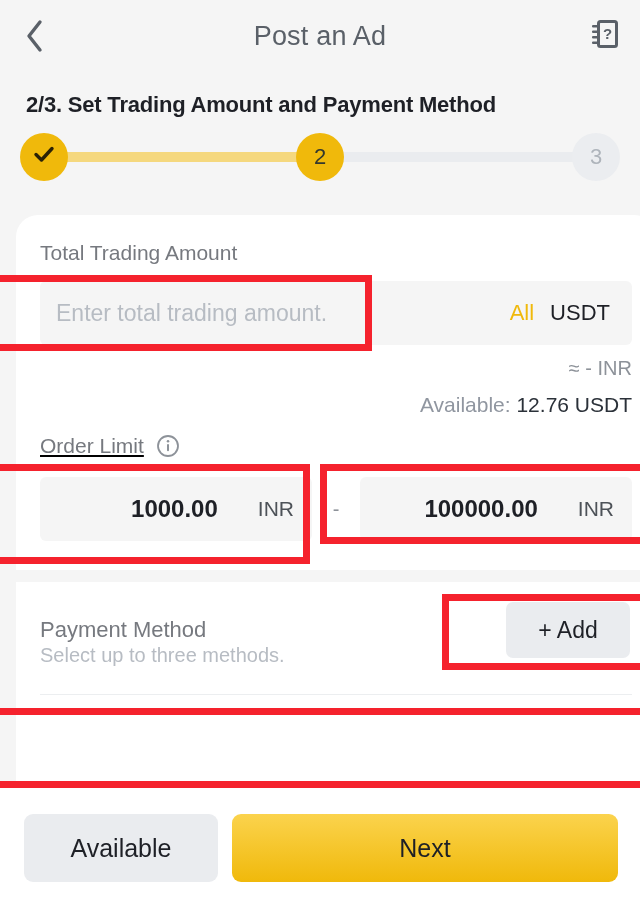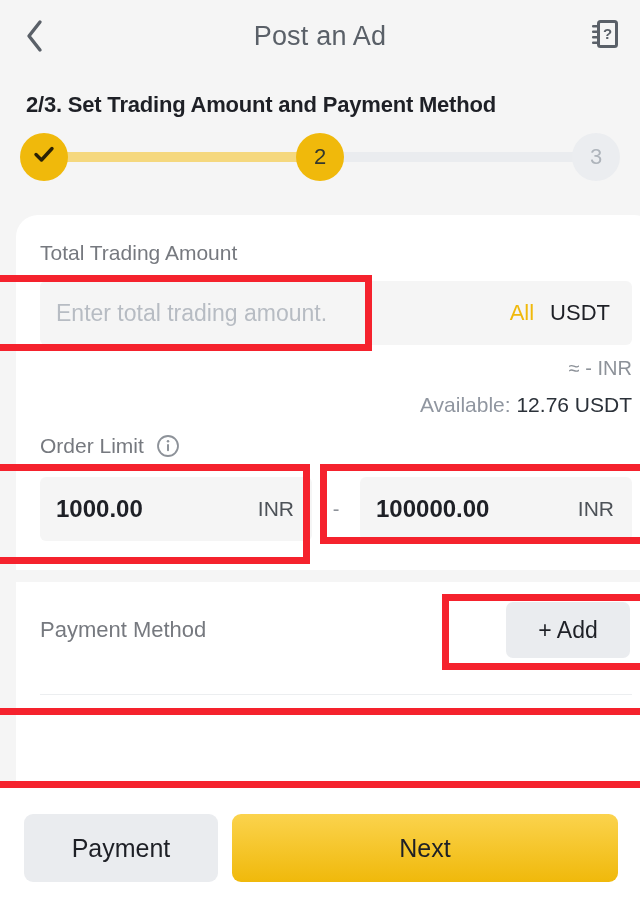--- a/index.html
+++ b/index.html
@@ -177,20 +177,21 @@
   .available-value { color: #2b3139; }
 
   
   .order-limit-label {
     position: absolute;
     top: 219px;
     left: 24px;
     display: flex;
     align-items: center;
     gap: 12px;
+    text-decoration: underline;
   }
   .order-limit-label span {
     font-size: 21px;
     color: #76797f;
   }
 
   .limit-inputs {
     position: absolute;
     top: 262px;
     left: 24px;
@@ -211,25 +212,27 @@
     flex: 1;
     border: none;
     outline: none;
     background: transparent;
     font-family: "Liberation Sans", sans-serif;
     font-size: 24px;
     font-weight: bold;
     color: #1e2026;
     padding-left: 16px;
     width: 100%;
+    text-align: right;
   }
   .limit-cur {
     font-size: 21px;
     color: #4d5258;
     padding-right: 18px;
+    margin-left: 40px;
   }
   .limit-dash {
     width: 48px;
     text-align: center;
     font-size: 20px;
     color: #8d9299;
   }
 
   
   .gap-band {
@@ -457,28 +460,29 @@
         <span class="limit-cur">INR</span>
       </div>
     </div>
   </div>
 
   <div class="gap-band"></div>
 
   <div class="card card-2">
 
     <div class="pm-title">Payment Method</div>
+    <div class="pm-sub">Select up to three methods.</div>
     <button class="add-btn">+ Add</button>
 
     <div class="divider"></div>
 
   </div>
 
   <div class="footer">
-    <button class="btn-prev">Payment</button>
+    <button class="btn-prev">Available</button>
     <button class="btn-next">Next</button>
   </div>
 
   <div class="anno anno-amount"></div>
   <div class="anno anno-lim1"></div>
   <div class="anno anno-lim2"></div>
   <div class="anno anno-add"></div>
   <div class="anno anno-ptl"></div>
 
 </div>

